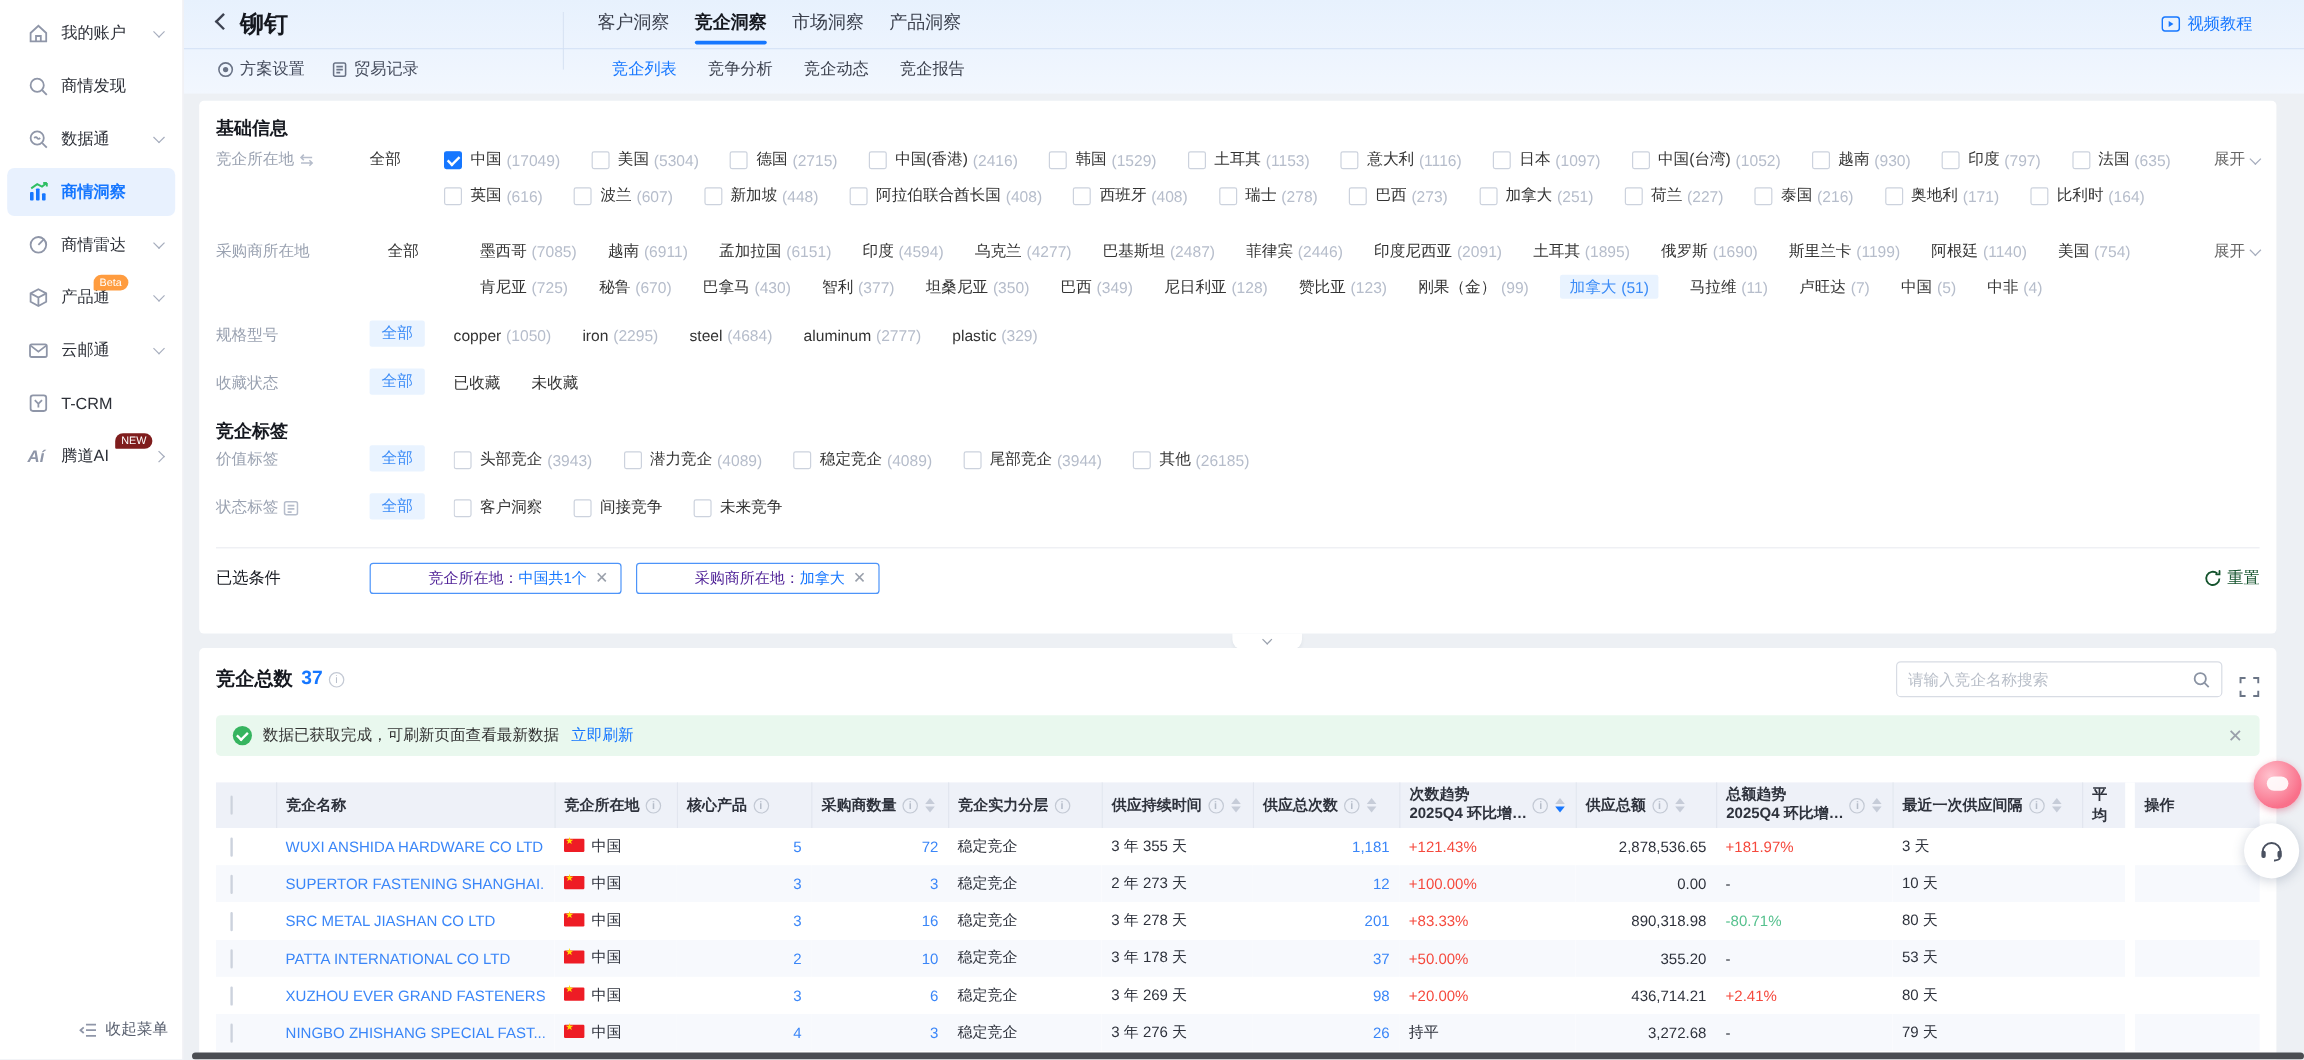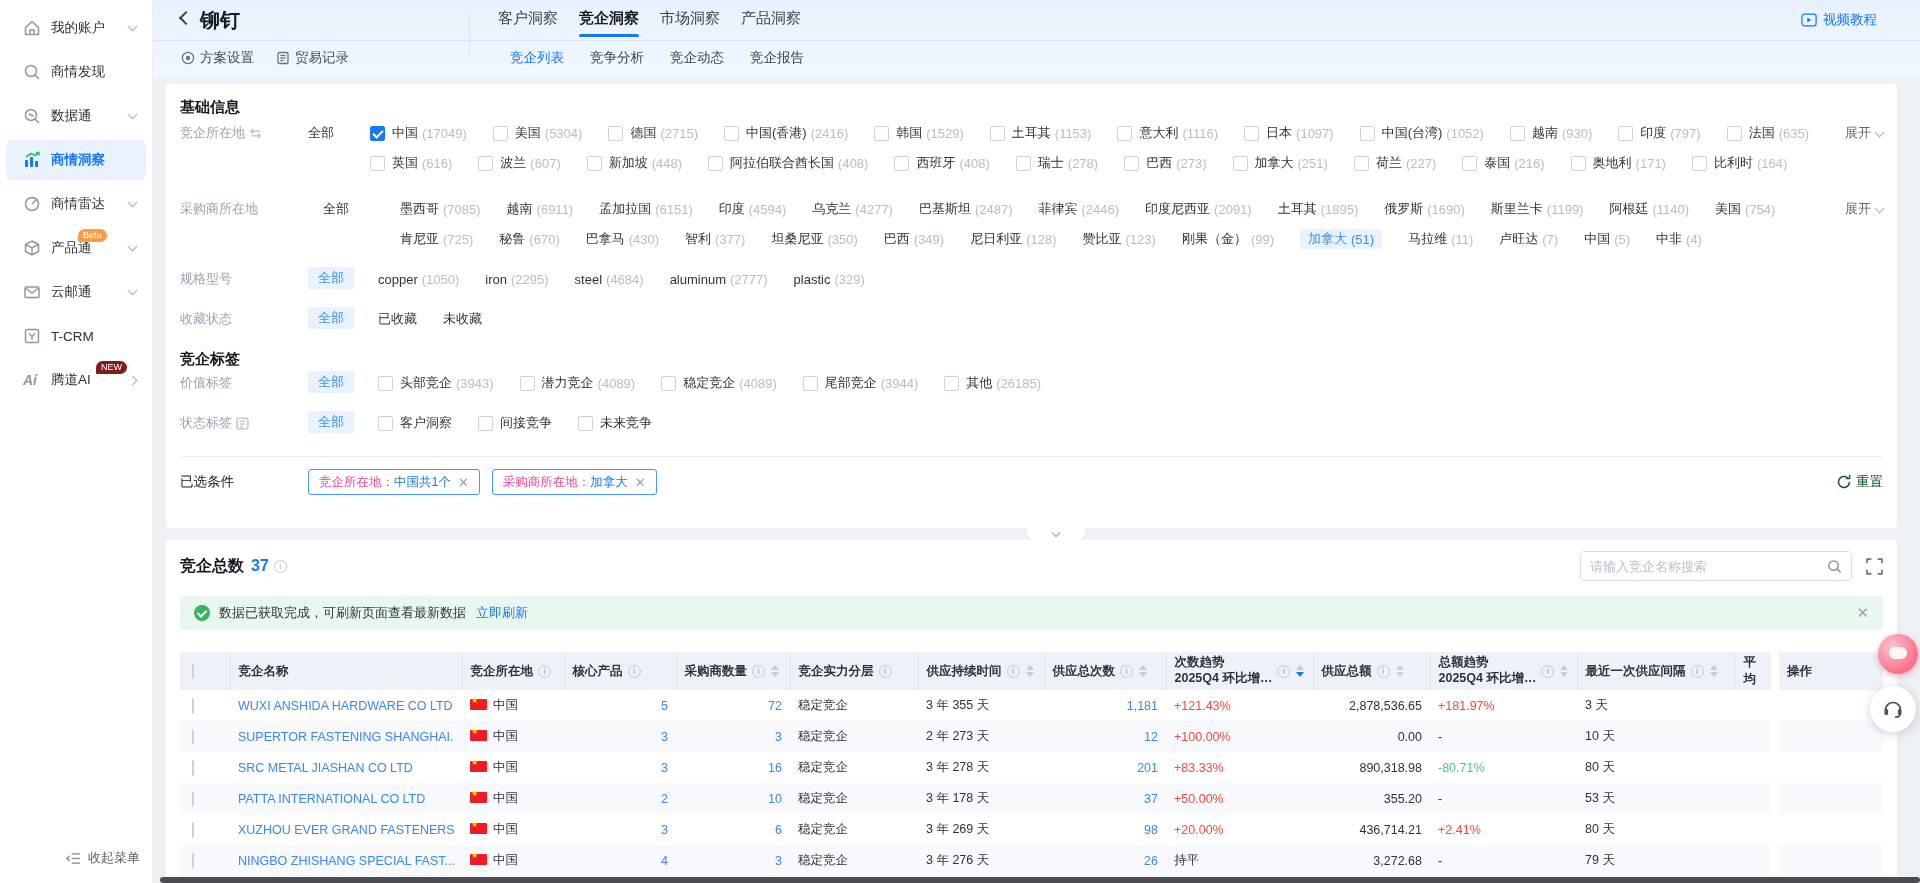--- a/index.html
+++ b/index.html
@@ -66,34 +66,34 @@
   .cb.on { background:#1677ff; border-color:#1677ff; }
   .cb.on::after { content:""; position:absolute; left:4px; top:1px; width:4px; height:8px; border-right:2px solid #fff; border-bottom:2px solid #fff; transform:rotate(45deg); }
   .f-expand { flex:0 0 62px; display:flex; align-items:center; gap:5px; color:#666; line-height:30px; cursor:pointer; justify-content:flex-end; }
   .f-expand .chev { margin-top:-2px; }
   .mt10 { margin-top:10px; } .mt16 { margin-top:16px;gap:15px; }
   .f-divider { height:1px; background:#ebedf2; margin-top:18px; }
   .selected-row { display:flex; align-items:center; padding-top:10px; }
   .selected-row .f-label { color:#15181f; font-size:13.5px; width:128px; }
   .sel-tags { display:flex; gap:12px; flex:1; }
   .sel-tag { display:flex; align-items:center; border:1px solid #4d94f9; border-radius:3px; height:26px; padding:0 10px; font-size:12.5px; background:#fff; }
-  .sel-tag .st-f { color:#ec4899; }
+  .sel-tag .st-f { color:#4c1d95;margin-left:38px; }
   .sel-tag .st-v { color:#1677ff; }
   .sel-tag .st-x { color:#9aa0ab; margin-left:7px; cursor:pointer; font-size:13px; }
   .reset-btn { display:flex; align-items:center; gap:5px; color:#14532d; cursor:pointer; font-size:13.5px; }
   .reset-btn svg { width:14px; height:14px; }
   .notch { position:absolute; left:50%; bottom:-13px; transform:translateX(-5px); width:58px; height:13px; background:#fff; border-radius:0 0 8px 8px; display:flex; align-items:center; justify-content:center; cursor:pointer; box-shadow:0 2px 3px rgba(40,60,90,.06); }
   .notch .chev { width:6px; height:6px; border-color:#99a0ad; margin-top:-4px; }
 
   
   .results-header { display:flex; align-items:center; padding-top:10px; height:42px; }
   .rh-title { font-size:16px; font-weight:bold; color:#15181f; }
   .rh-count { font-size:16px; font-weight:bold; color:#1677ff; margin-left:7px; }
   .info { display:inline-flex; width:13px; height:13px; border:1px solid #c3c9d4; border-radius:50%; color:#b6bdc9; font-size:9px; align-items:center; justify-content:center; font-style:normal; margin-left:5px; flex:0 0 13px; }
-  .rh-right { margin-left:auto; display:flex; align-items:center; gap:14px; }
+  .rh-right { margin-left:auto; display:flex; align-items:flex-end; gap:14px; }
   .search-box { width:272px; height:30px; border:1px solid #d8dce4; border-radius:4px; background:#fff; display:flex; align-items:center; padding:0 9px; }
   .search-box input { border:0; outline:none; flex:1; font-size:13px; color:#333; font-family:inherit; background:transparent; }
   .search-box input::placeholder { color:#b9bfc9; }
   .search-box svg { width:15px; height:15px; color:#8a93a3; }
   .expand-ic { width:17px; height:17px; color:#6b7586; cursor:pointer; }
   .alert { margin-top:14px; height:34px; background:#e9f8ee; border-radius:4px; display:flex; align-items:center; padding:0 14px; }
   .alert .a-check { width:16px; height:16px; border-radius:50%; background:#36b45f; position:relative; flex:0 0 16px; margin-right:9px; }
   .alert .a-check::after { content:""; position:absolute; left:5px; top:3px; width:4px; height:7px; border-right:2px solid #fff; border-bottom:2px solid #fff; transform:rotate(45deg); }
   .alert .a-msg { color:#333; }
   .alert .a-act { color:#1677ff; margin-left:10px; cursor:pointer; }

